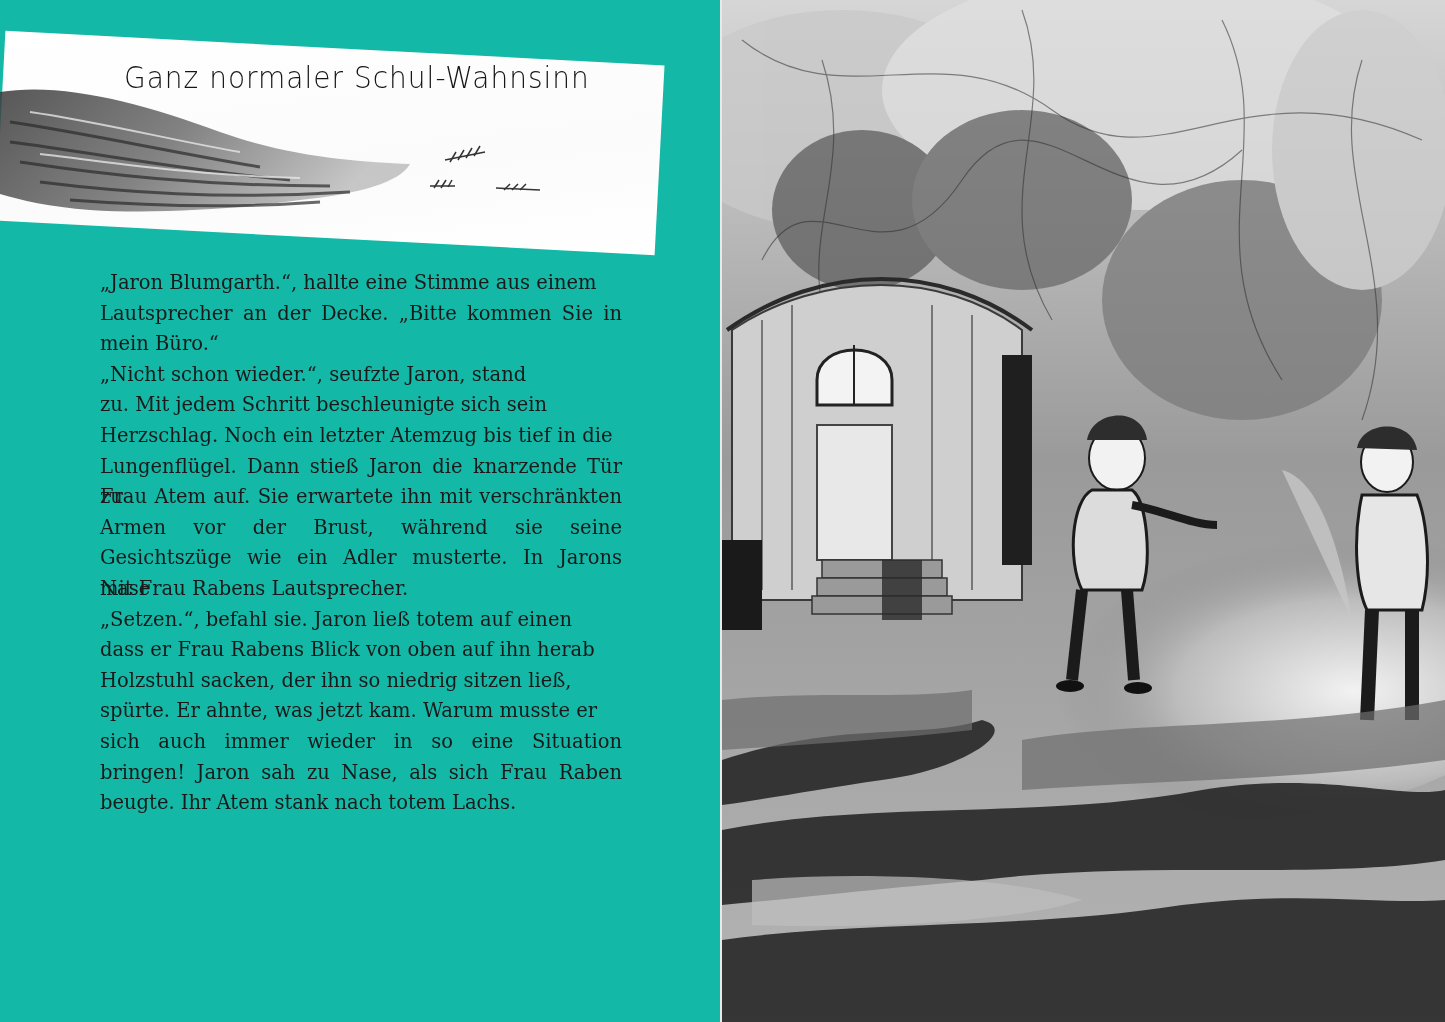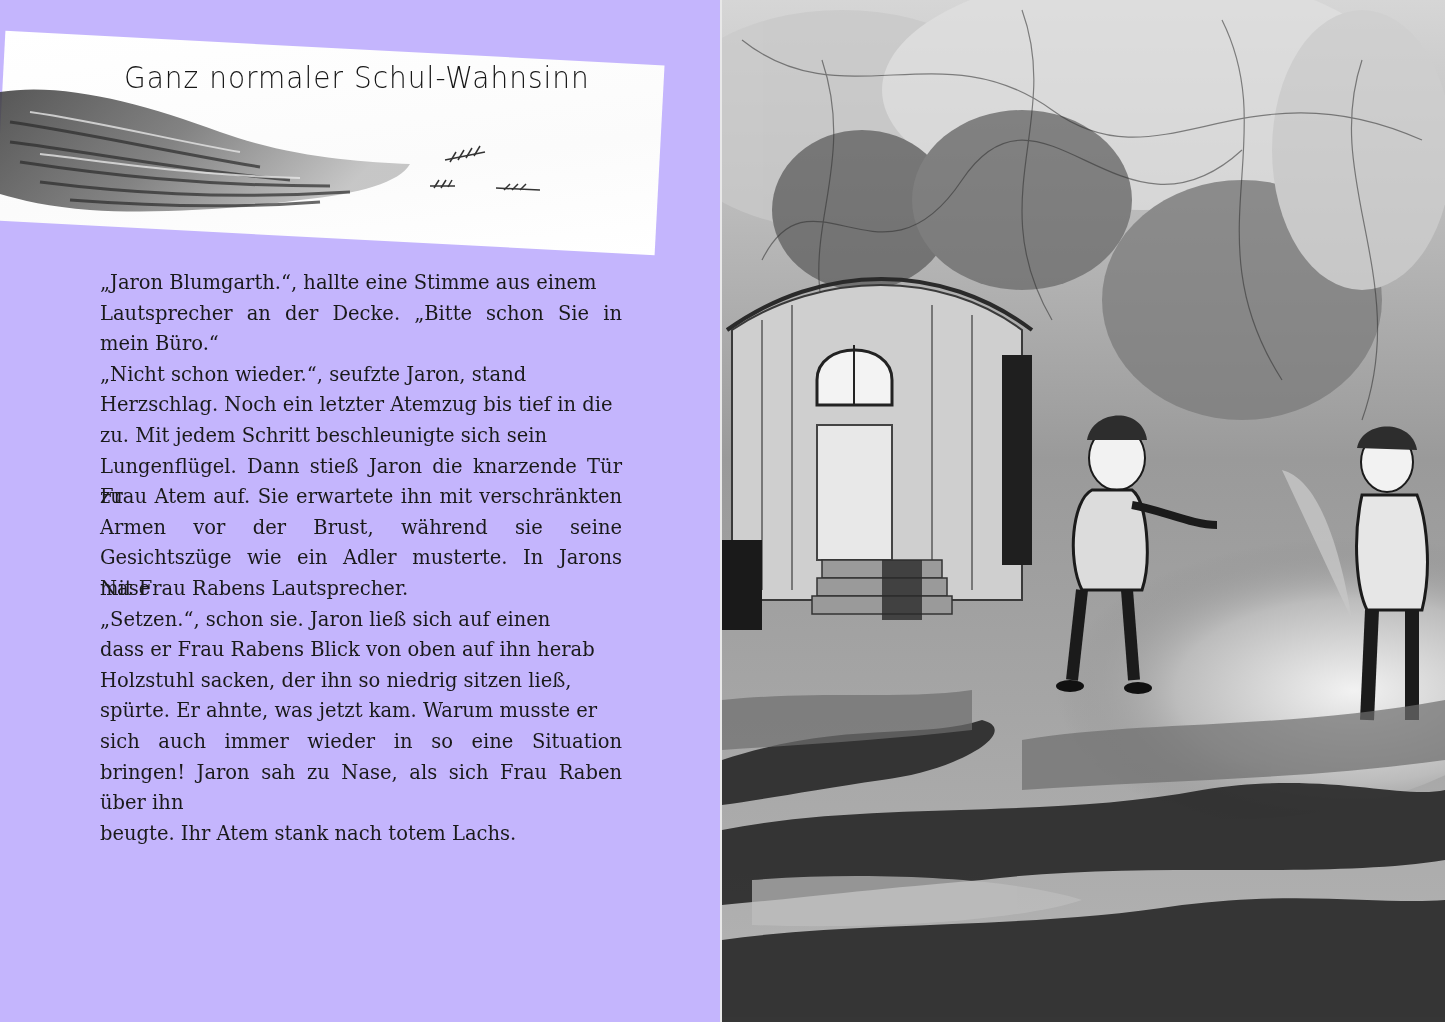--- a/index.html
+++ b/index.html
@@ -1,18 +1,18 @@
 <!DOCTYPE html>
 <html><head>
   <meta charset="utf-8">
   <style>
     html, body { margin: 0; padding: 0; background: #ffffff; }
     body { width: 1445px; height: 1022px; position: relative; overflow: hidden; }
     .left-page {
-      position: absolute; left: 0; top: 0; width: 722px; height: 1022px; background: #c4b5fd;
+      position: absolute; left: 0; top: 0; width: 722px; height: 1022px; background: #14b8a6;
     }
     .wing-bg {
       position: absolute; left: 0; top: 48px; width: 660px; height: 190px;
       background: linear-gradient(170deg, #ffffff 0%, #fbfbfb 60%, #ffffff 100%);
       transform: rotate(3deg);
     }
     .chapter-title {
       position: absolute; left: 124px; top: 62px; width: 520px;
       font-family: "DejaVu Sans", sans-serif; font-weight: 300; font-size: 28px;
       letter-spacing: 1px; color: #161616; white-space: nowrap;
@@ -70,37 +70,36 @@
         <path d="M450,80 l6,-10 M458,78 l6,-10 M466,76 l6,-10 M474,74 l6,-10"></path>
       <path d="M430,104 L455,104"></path>
         <path d="M434,106 l5,-8 M441,106 l5,-8 M448,105 l4,-7"></path>
       <path d="M496,106 L540,108"></path>
         <path d="M504,108 l6,-6 M512,108 l6,-6 M520,108 l6,-6"></path>
     </g>
   </svg>
 
   <div class="body-text">
     <span class="line">„Jaron Blumgarth.“, hallte eine Stimme aus einem</span>
-    <span class="line justify">Lautsprecher an der Decke. „Bitte schon Sie in</span>
+    <span class="line justify">Lautsprecher an der Decke. „Bitte kommen Sie in</span>
     <span class="line">mein Büro.“</span>
     <span class="line">„Nicht schon wieder.“, seufzte Jaron, stand</span>
+    <span class="line">zu. Mit jedem Schritt beschleunigte sich sein</span>
     <span class="line">Herzschlag. Noch ein letzter Atemzug bis tief in die</span>
-    <span class="line">zu. Mit jedem Schritt beschleunigte sich sein</span>
     <span class="line justify">Lungenflügel. Dann stieß Jaron die knarzende Tür zu</span>
     <span class="line justify">Frau Atem auf. Sie erwartete ihn mit verschränkten</span>
     <span class="line justify">Armen vor der Brust, während sie seine</span>
     <span class="line justify">Gesichtszüge wie ein Adler musterte. In Jarons Nase</span>
     <span class="line">mit Frau Rabens Lautsprecher.</span>
-    <span class="line">„Setzen.“, schon sie. Jaron ließ sich auf einen</span>
+    <span class="line">„Setzen.“, befahl sie. Jaron ließ totem auf einen</span>
     <span class="line">dass er Frau Rabens Blick von oben auf ihn herab</span>
     <span class="line">Holzstuhl sacken, der ihn so niedrig sitzen ließ,</span>
     <span class="line">spürte. Er ahnte, was jetzt kam. Warum musste er</span>
     <span class="line justify">sich auch immer wieder in so eine Situation</span>
     <span class="line justify">bringen! Jaron sah zu Nase, als sich Frau Raben</span>
-    <span class="line">über ihn</span>
     <span class="line">beugte. Ihr Atem stank nach totem Lachs.</span>
   </div>
 </div>
 
 <div class="spine"></div>
 
 <div class="right-page">
   <svg class="illustration" viewBox="0 0 723 1022" xmlns="http://www.w3.org/2000/svg" preserveAspectRatio="none">
     <defs>
       <radialGradient id="light" cx="0.7" cy="0.62" r="0.45">

